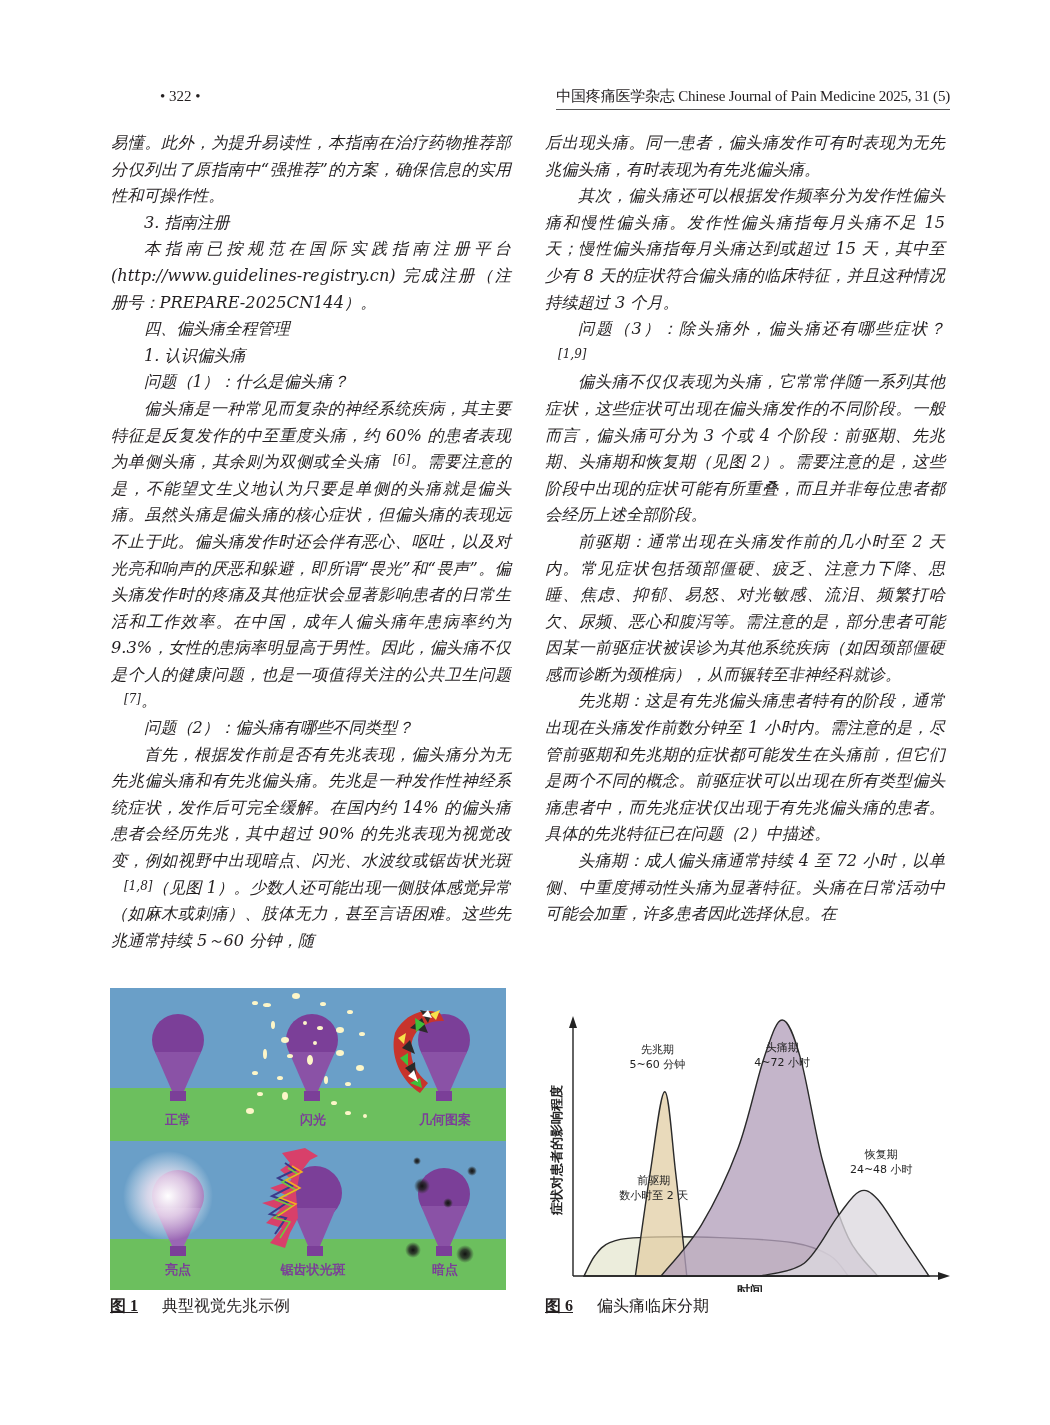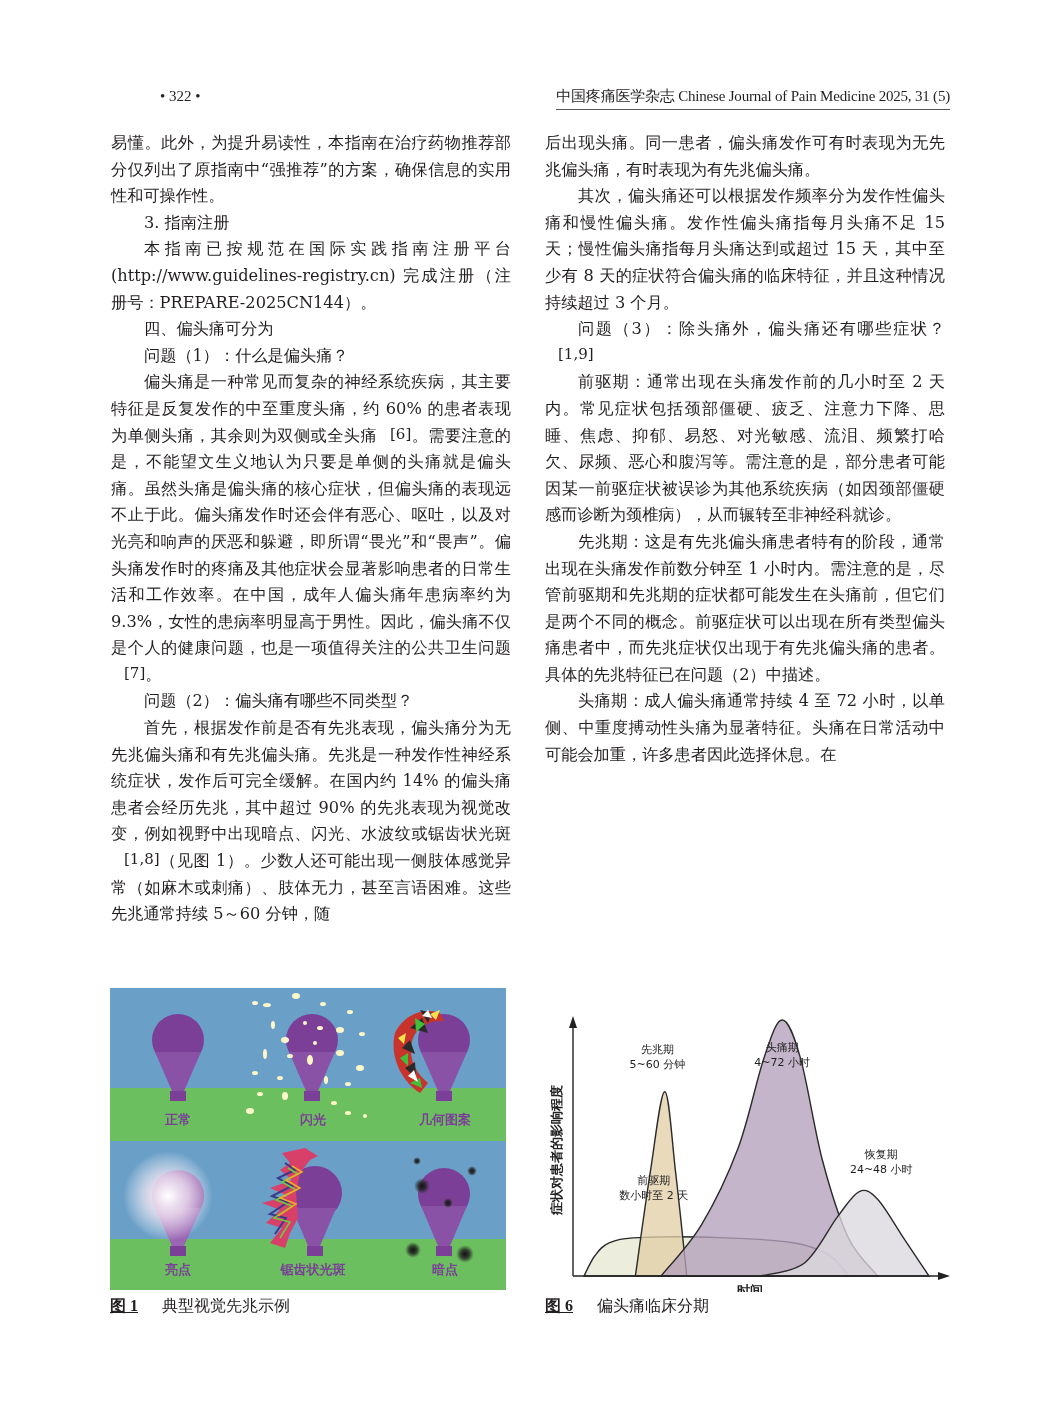--- a/index.html
+++ b/index.html
@@ -4,53 +4,55 @@
 <style>
   html, body { margin:0; padding:0; background:#ffffff; }
   body { width:1050px; height:1425px; position:relative; overflow:hidden;
          font-family:"DejaVu Serif","Liberation Serif",serif; color:#231f20; }
   .hdr-left { position:absolute; left:113px; top:88px; font-size:15px; font-family:"Liberation Serif",serif;margin-left:47px; }
   .hdr-right { position:absolute; right:100px; top:87px; font-size:15px; font-family:"Liberation Serif",serif;
                border-bottom:1px solid #555; padding-bottom:3px; letter-spacing:-0.2px;text-align:center; }
   .col { position:absolute; top:130px; width:400px; font-size:16.2px; line-height:26.6px; }
   .col.left { left:111px; }
   .col.right { left:545px; }
-  .col p { margin:0; text-align:justify; text-align-last:left; }
+  .col p { margin:0; text-align:justify; text-align-last:left;font-style:italic; }
   .col p.ind { text-indent:33px; }
-  sup { font-size:15px; vertical-align:top; position:relative; top:-2px;padding-left:13px; }
+  sup { font-size:12px; vertical-align:top; position:relative; top:-2px;padding-left:13px; }
   .fig1 { position:absolute; left:110px; top:988px; width:396px; height:320px; overflow:hidden; }
   .fig2 { position:absolute; left:545px; top:1010px; width:410px; height:282px; }
   .cap { position:absolute; top:1296px; font-size:16px; }
   .cap .num { font-weight:bold; font-family:"Liberation Serif",serif; margin-right:24px;text-decoration:underline; }
   .cap1 { left:110px; }
   .cap2 { left:545px; }
   .flabel { font-family:"DejaVu Sans","Liberation Sans",sans-serif; font-size:13px; font-weight:bold; fill:#7b3f98; }
   .clabel { font-family:"DejaVu Sans","Liberation Sans",sans-serif; font-size:11px; fill:#222; }
   .axlabel { font-family:"DejaVu Sans","Liberation Sans",sans-serif; font-size:13px; font-weight:bold; fill:#222; }
 </style>
 </head>
 <body>
 
 <div class="hdr-left">• 322 •</div>
 <div class="hdr-right">中国疼痛医学杂志 Chinese Journal of Pain Medicine 2025, 31 (5)</div>
 
 <div class="col left" id="colL">
     <p><span>易懂。此外，为提升易读性，本指南在治疗药物推荐部分仅列出了原指南中“强推荐”的方案，确保信息的实用性和可操作性。</span></p>
     <p class="ind"><span>3. 指南注册</span></p>
     <p class="ind"><span>本指南已按规范在国际实践指南注册平台 (http://www.guidelines-registry.cn) 完成注册（注册号：PREPARE-2025CN144）。</span></p>
-    <p class="ind"><span>四、偏头痛可分为</span></p>
+    <p class="ind"><span>四、偏头痛全程管理</span></p>
+    <p class="ind"><span>1. 认识偏头痛</span></p>
     <p class="ind"><span>问题（1）：什么是偏头痛？</span></p>
     <p class="ind"><span>偏头痛是一种常见而复杂的神经系统疾病，其主要特征是反复发作的中至重度头痛，约 60% 的患者表现为单侧头痛，其余则为双侧或全头痛</span><sup>[6]</sup><span>。需要注意的是，不能望文生义地认为只要是单侧的头痛就是偏头痛。虽然头痛是偏头痛的核心症状，但偏头痛的表现远不止于此。偏头痛发作时还会伴有恶心、呕吐，以及对光亮和响声的厌恶和躲避，即所谓“畏光”和“畏声”。偏头痛发作时的疼痛及其他症状会显著影响患者的日常生活和工作效率。在中国，成年人偏头痛年患病率约为 9.3%，女性的患病率明显高于男性。因此，偏头痛不仅是个人的健康问题，也是一项值得关注的公共卫生问题</span><sup>[7]</sup><span>。</span></p>
     <p class="ind"><span>问题（2）：偏头痛有哪些不同类型？</span></p>
     <p class="ind"><span>首先，根据发作前是否有先兆表现，偏头痛分为无先兆偏头痛和有先兆偏头痛。先兆是一种发作性神经系统症状，发作后可完全缓解。在国内约 14% 的偏头痛患者会经历先兆，其中超过 90% 的先兆表现为视觉改变，例如视野中出现暗点、闪光、水波纹或锯齿状光斑</span><sup>[1,8]</sup><span>（见图 1）。少数人还可能出现一侧肢体感觉异常（如麻木或刺痛）、肢体无力，甚至言语困难。这些先兆通常持续 5～60 分钟，随</span></p>
   </div>
 <div class="col right" id="colR">
     <p><span>后出现头痛。同一患者，偏头痛发作可有时表现为无先兆偏头痛，有时表现为有先兆偏头痛。</span></p>
     <p class="ind"><span>其次，偏头痛还可以根据发作频率分为发作性偏头痛和慢性偏头痛。发作性偏头痛指每月头痛不足 15 天；慢性偏头痛指每月头痛达到或超过 15 天，其中至少有 8 天的症状符合偏头痛的临床特征，并且这种情况持续超过 3 个月。</span></p>
     <p class="ind"><span>问题（3）：除头痛外，偏头痛还有哪些症状？</span><sup>[1,9]</sup></p>
+    <p class="ind"><span>偏头痛不仅仅表现为头痛，它常常伴随一系列其他症状，这些症状可出现在偏头痛发作的不同阶段。一般而言，偏头痛可分为 3 个或 4 个阶段：前驱期、先兆期、头痛期和恢复期（见图 2）。需要注意的是，这些阶段中出现的症状可能有所重叠，而且并非每位患者都会经历上述全部阶段。</span></p>
     <p class="ind"><span>前驱期：通常出现在头痛发作前的几小时至 2 天内。常见症状包括颈部僵硬、疲乏、注意力下降、思睡、焦虑、抑郁、易怒、对光敏感、流泪、频繁打哈欠、尿频、恶心和腹泻等。需注意的是，部分患者可能因某一前驱症状被误诊为其他系统疾病（如因颈部僵硬感而诊断为颈椎病），从而辗转至非神经科就诊。</span></p>
     <p class="ind"><span>先兆期：这是有先兆偏头痛患者特有的阶段，通常出现在头痛发作前数分钟至 1 小时内。需注意的是，尽管前驱期和先兆期的症状都可能发生在头痛前，但它们是两个不同的概念。前驱症状可以出现在所有类型偏头痛患者中，而先兆症状仅出现于有先兆偏头痛的患者。具体的先兆特征已在问题（2）中描述。</span></p>
     <p class="ind"><span>头痛期：成人偏头痛通常持续 4 至 72 小时，以单侧、中重度搏动性头痛为显著特征。头痛在日常活动中可能会加重，许多患者因此选择休息。在</span></p>
   </div>
 
 <div class="fig1">
   <svg width="396" height="302" viewBox="0 0 396 302">
     <defs>
       <radialGradient id="glow" cx="0.5" cy="0.5" r="0.5">
         <stop offset="0" stop-color="#ffffff" stop-opacity="1"></stop>

